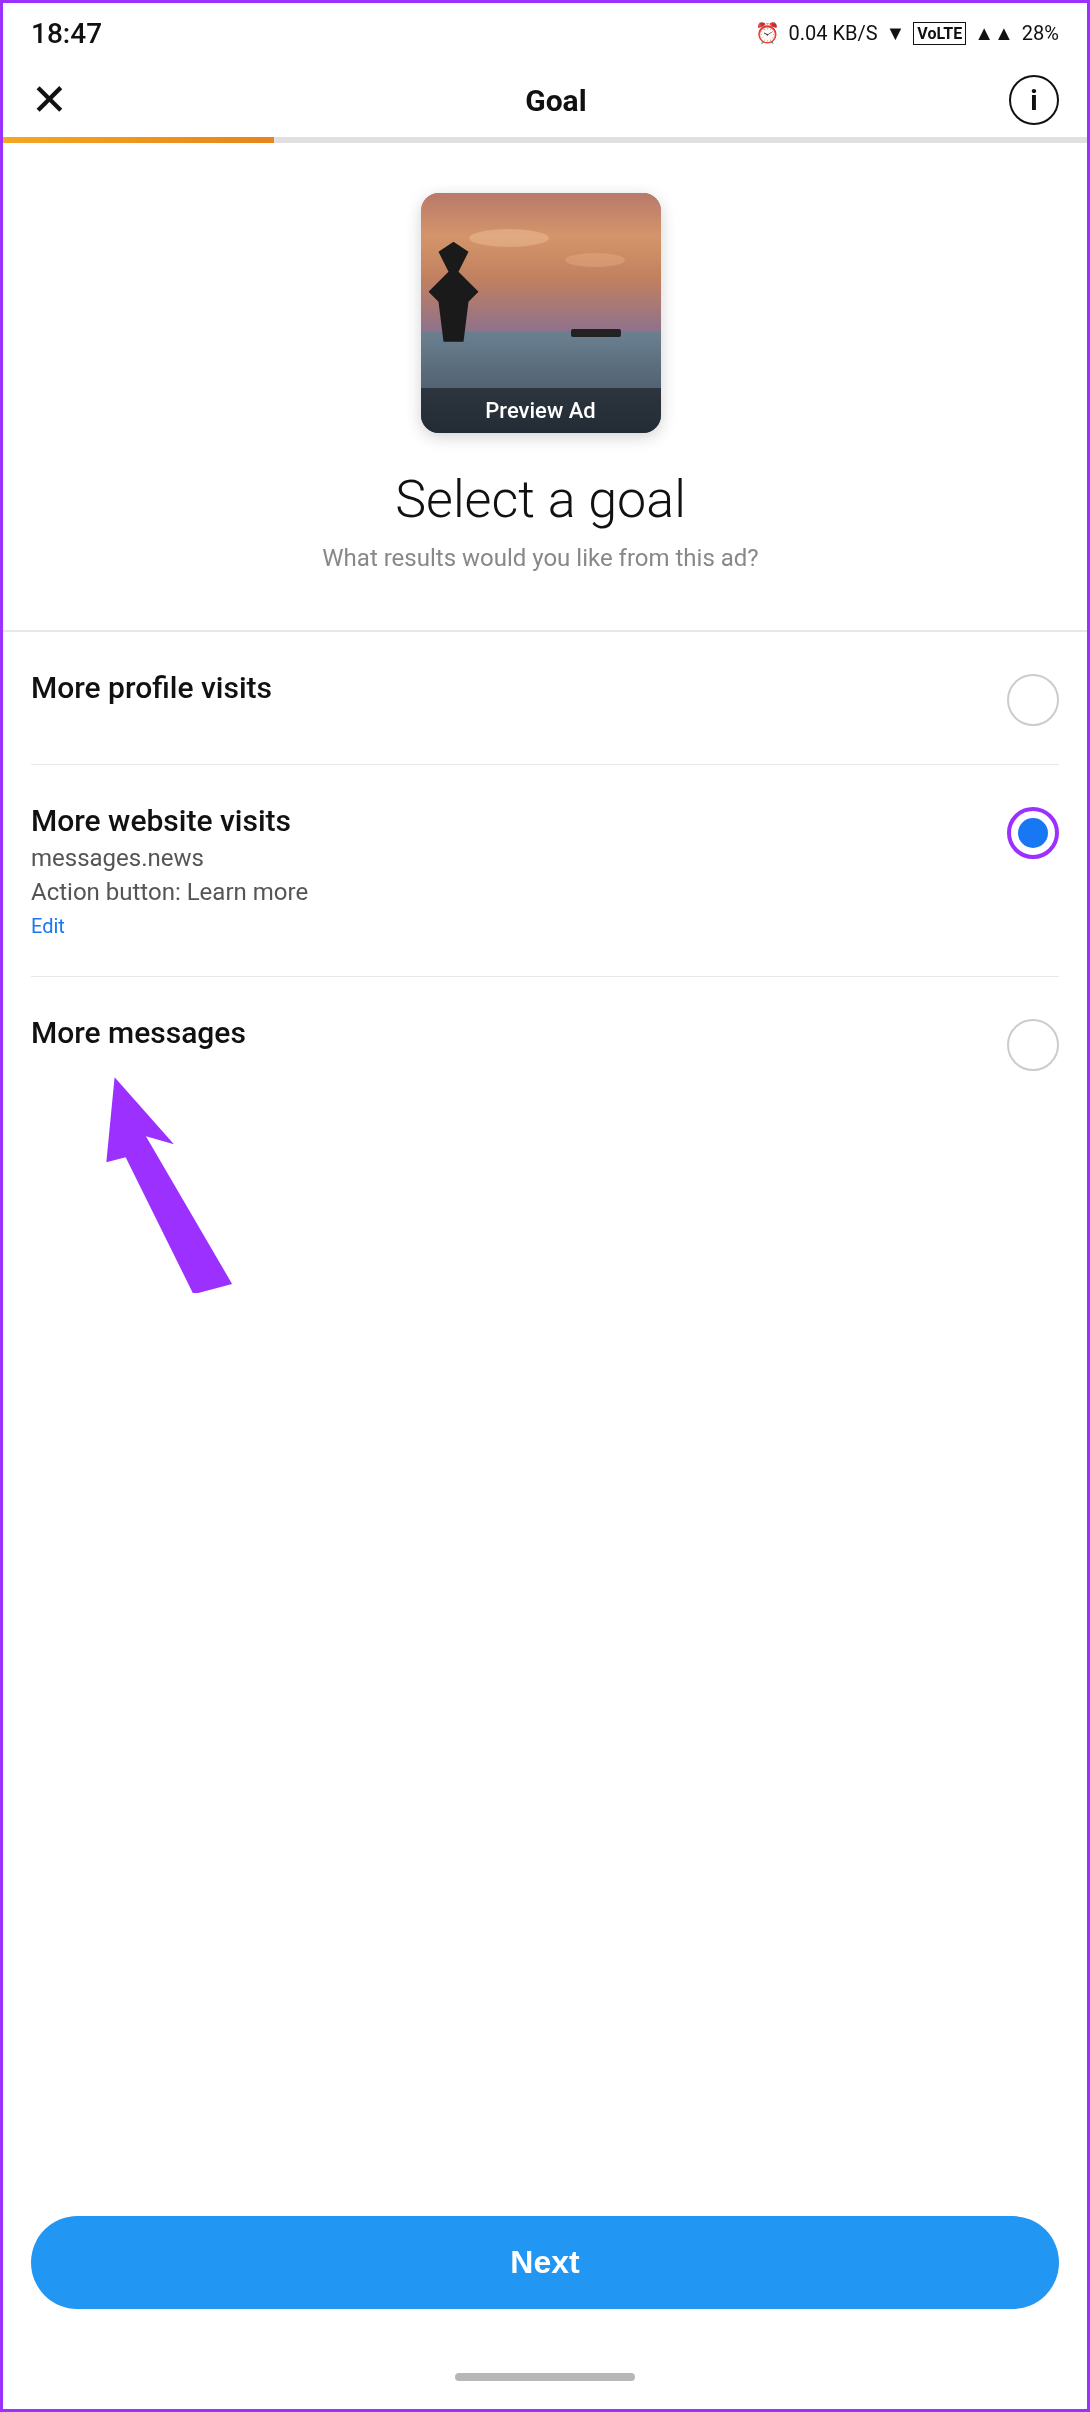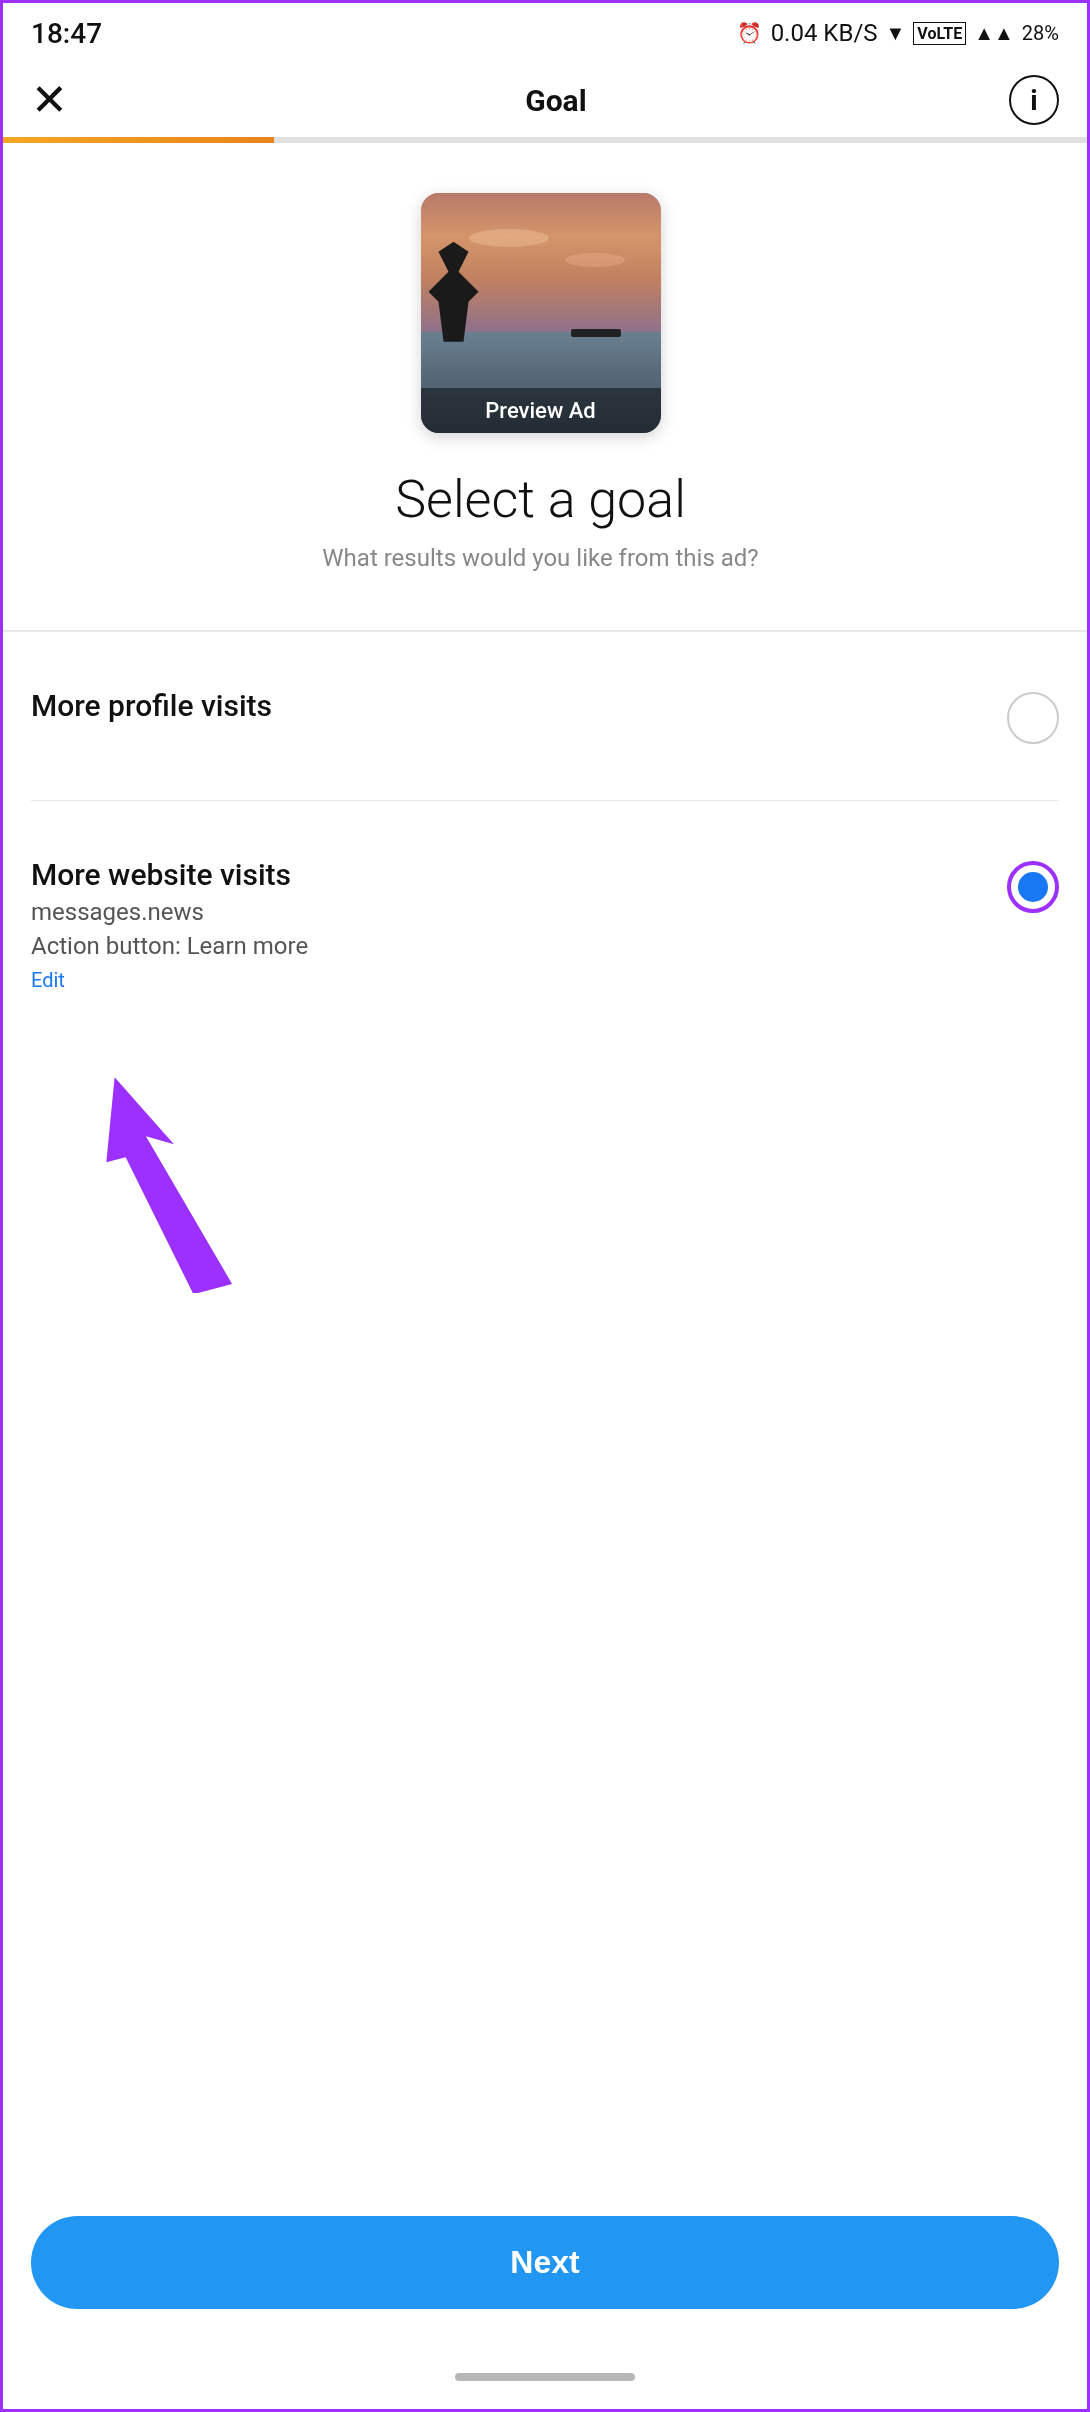--- a/index.html
+++ b/index.html
@@ -194,21 +194,21 @@
 
     
     .goals-section {
       padding: 0 28px;
     }
 
     .goal-item {
       display: flex;
       align-items: flex-start;
       justify-content: space-between;
-      padding: 56px 0;
+      padding: 38px 0;
       border-bottom: 1.5px solid #e8e8e8;
       cursor: pointer;
     }
     .goal-item:last-child {
       border-bottom: none;
     }
 
     .goal-text-group {
       display: flex;
       flex-direction: column;
@@ -299,21 +299,21 @@
       opacity: 0.3;
     }
   </style>
 </head>
 <body>
 
 <div class="status-bar">
   <span class="status-time">18:47</span>
   <div class="status-icons">
     <span>⏰</span>
-    <span style="font-size:24px;">0.04 KB/S</span>
+    <span style="font-size:20px;">0.04 KB/S</span>
     <span>▼</span>
     <span style="font-size:16px;border:1.5px solid #111;padding:1px 3px;font-weight:700;">VoLTE</span>
     <span>▲▲</span>
     <span>28%</span>
   </div>
 </div>
 
 <div class="header">
   <span class="close-btn">✕</span>
   <span class="header-title">Goal</span>
@@ -360,20 +360,26 @@
       <span class="goal-title">More website visits</span>
       <span class="goal-detail">messages.news</span>
       <span class="goal-detail">Action button: Learn more</span>
       <span class="goal-edit">Edit</span>
     </div>
     <div class="radio-circle selected">
       <div class="radio-inner"></div>
     </div>
   </div>
 
+  <div class="goal-item">
+    <div class="goal-text-group">
+      <span class="goal-title">More messages</span>
+    </div>
+    <div class="radio-circle"></div>
+  </div>
 
 </div>
 
 <svg class="arrow-annotation" viewBox="0 0 200 230" xmlns="http://www.w3.org/2000/svg">
   <polygon points="60,0 100,80 75,65 120,230 80,230 50,80 30,80" fill="#9b30ff" transform="rotate(-15, 100, 115)"></polygon>
 </svg>
 
 <div class="next-btn-container">
   <button class="next-btn">Next</button>
 </div>

